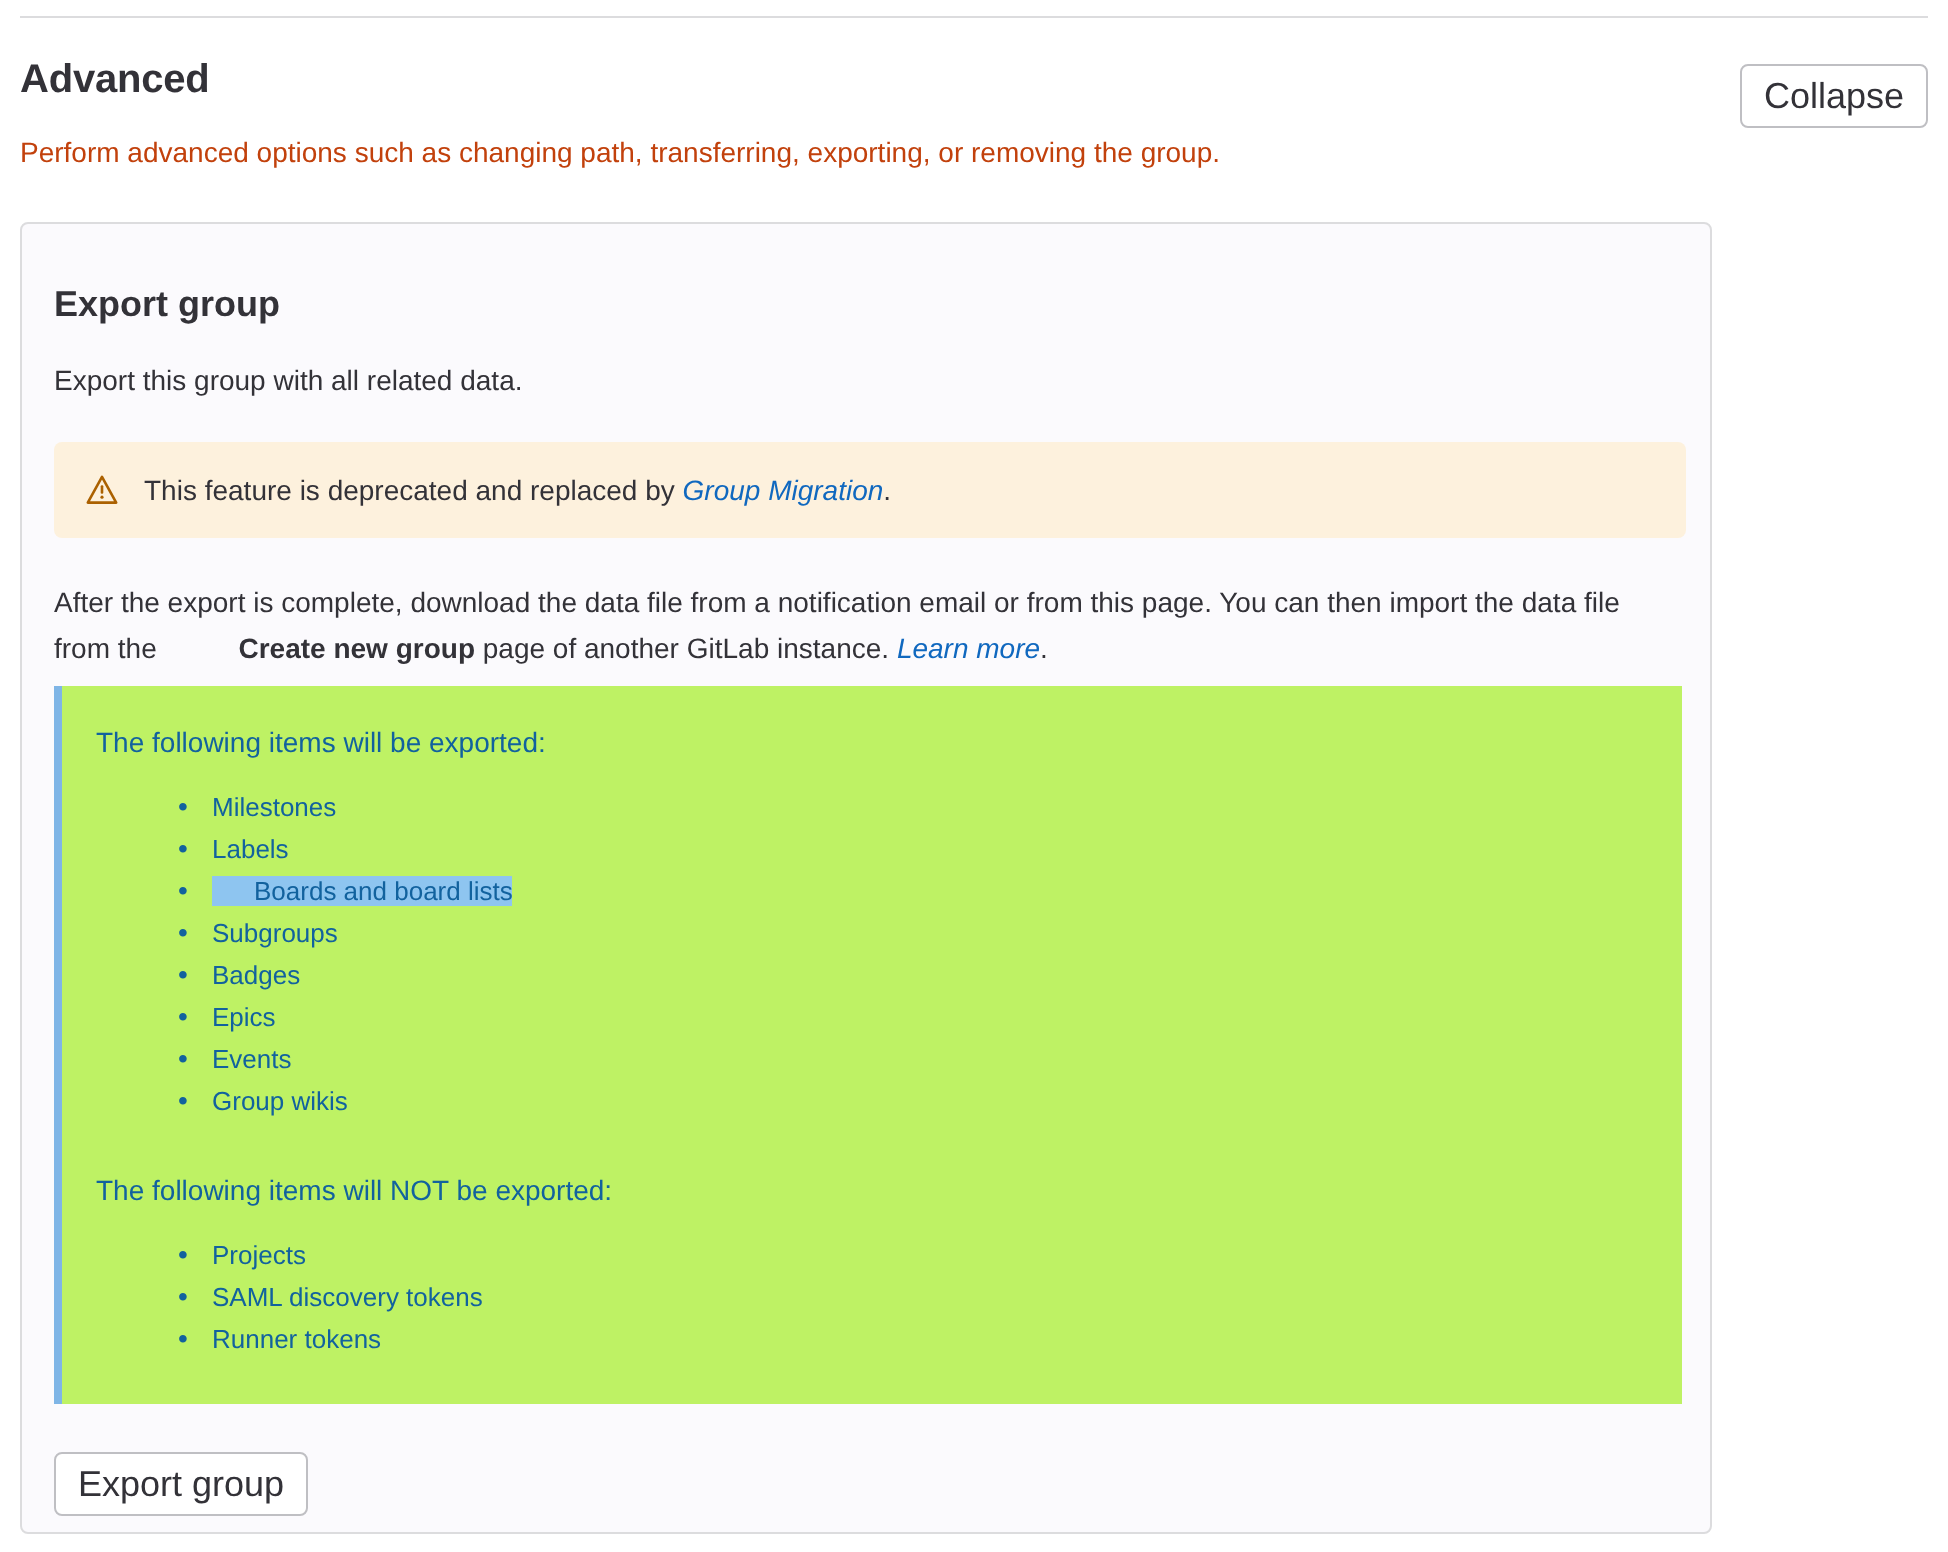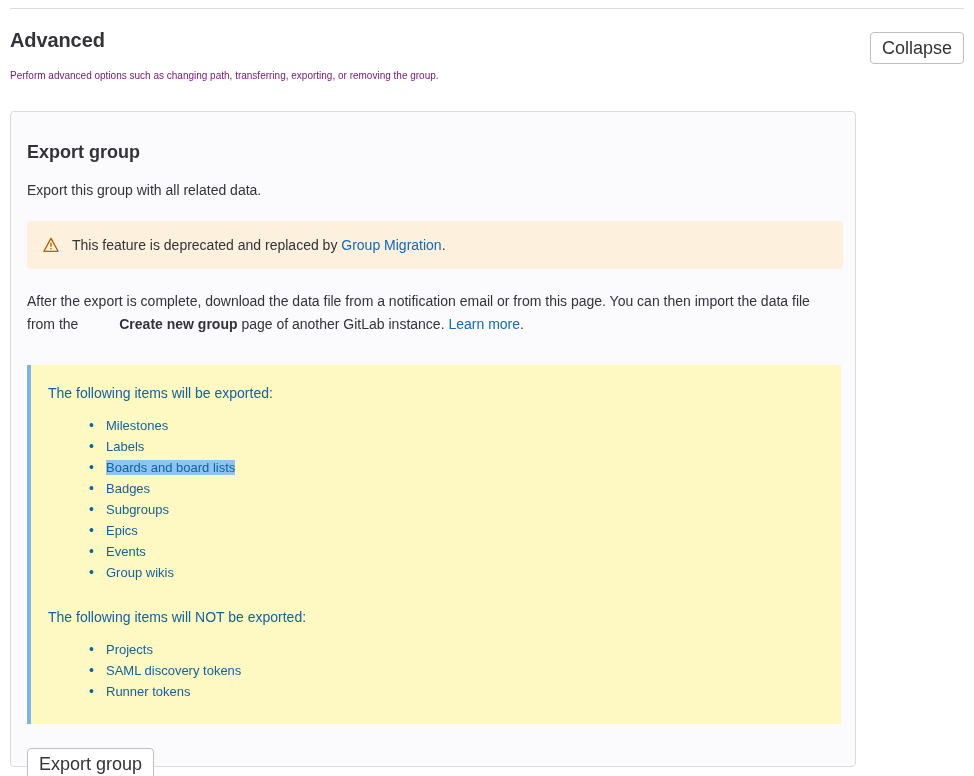--- a/index.html
+++ b/index.html
@@ -44,23 +44,23 @@
   .section-title {
     font-size: 20px;
     line-height: 28px;
     font-weight: 700;
     color: #333238;
     margin: 0;
     letter-spacing: -0.1px;
   }
   .section-desc {
     margin: 12px 0 0 0;
-    font-size: 10px;
-    line-height: 20px;
-    color: #701a75;
+    font-size: 14px;
+    line-height: 20px;
+    color: #c2410c;
   }
 
   .btn {
     font-family: "Liberation Sans", sans-serif;
     font-size: 18px;
     line-height: 20px;
     color: #333238;
     background: #ffffff;
     border: 1px solid #bfbfc3;
     border-radius: 4px;
@@ -126,37 +126,38 @@
   .alert-text {
     font-size: 14px;
     line-height: 20px;
     color: #333238;
   }
 
   a, .link {
     color: #1068bf;
     text-decoration: none;
     cursor: pointer;
+    font-style: italic;
   }
 
   
   .para {
     margin: 21px 0 0 0;
     font-size: 14px;
     line-height: 23px;
     color: #333238;
     width: 810px;
   }
   .para b { font-weight: 700; margin-left: 37px; }
 
   
   .info-block {
-    margin-top: 29px;
+    margin-top: 7px;
     width: 814px;
-    background: #fef9c3;
+    background: #bef264;
     border-left: 4px solid #7fb5e6;
     box-sizing: border-box;
     padding: 18px 16px 22px 17px;
     color: #0f5499;
   }
   .info-block .lead {
     margin: 0;
     font-size: 14px;
     line-height: 20px;
     color: #12629e;
@@ -179,20 +180,21 @@
     left: -17px;
     top: 0;
     color: #12629e;
     font-size: 14px;
     line-height: 21px;
   }
   .info-block li span.txt { display: inline; }
   .info-block li span.txt.selected {
     background: #8ec5f0;
     color: #12629e;
+    padding-left: 21px;
   }
   .info-block .lead.second {
     margin-top: 24px;
   }
 
   
   .btn-export {
     margin-top: 24px;
     display: inline-block;
   }
@@ -231,22 +233,22 @@
     
     <p class="para"><span>After the export is complete, download the data file from a notification email or from this page. You can then import the data file from the </span><b>Create new group</b><span> page of another GitLab instance. </span><a class="link">Learn more</a><span>.</span></p>
 
     
     <div class="info-block">
       <p class="lead">The following items will be exported:</p>
       <ul id="exported-items-list">
           <li><span class="txt">Milestones</span></li>
           <li><span class="txt">Labels</span></li>
           <li><span class="txt selected">Boards and board lists</span></li>
+          <li><span class="txt">Subgroups</span></li>
           <li><span class="txt">Badges</span></li>
-          <li><span class="txt">Subgroups</span></li>
           <li><span class="txt">Epics</span></li>
           <li><span class="txt">Events</span></li>
           <li><span class="txt">Group wikis</span></li>
         </ul>
 
       <p class="lead second">The following items will NOT be exported:</p>
       <ul id="not-exported-items-list">
           <li><span class="txt">Projects</span></li>
           <li><span class="txt">SAML discovery tokens</span></li>
           <li><span class="txt">Runner tokens</span></li>

